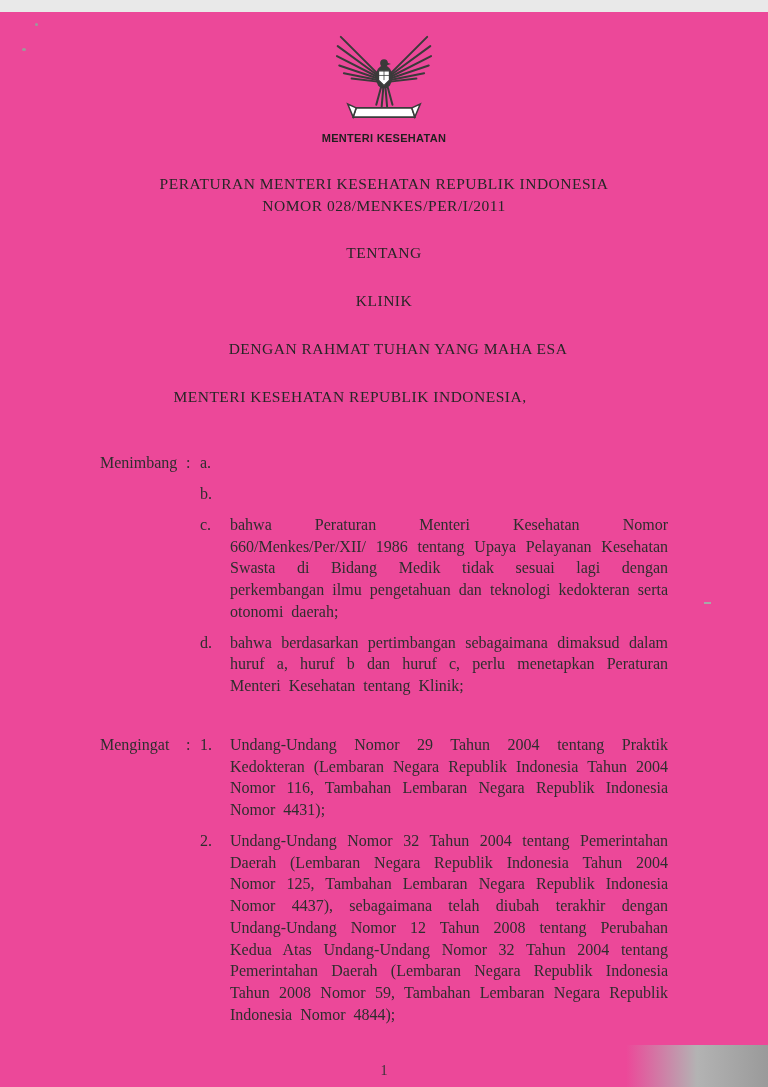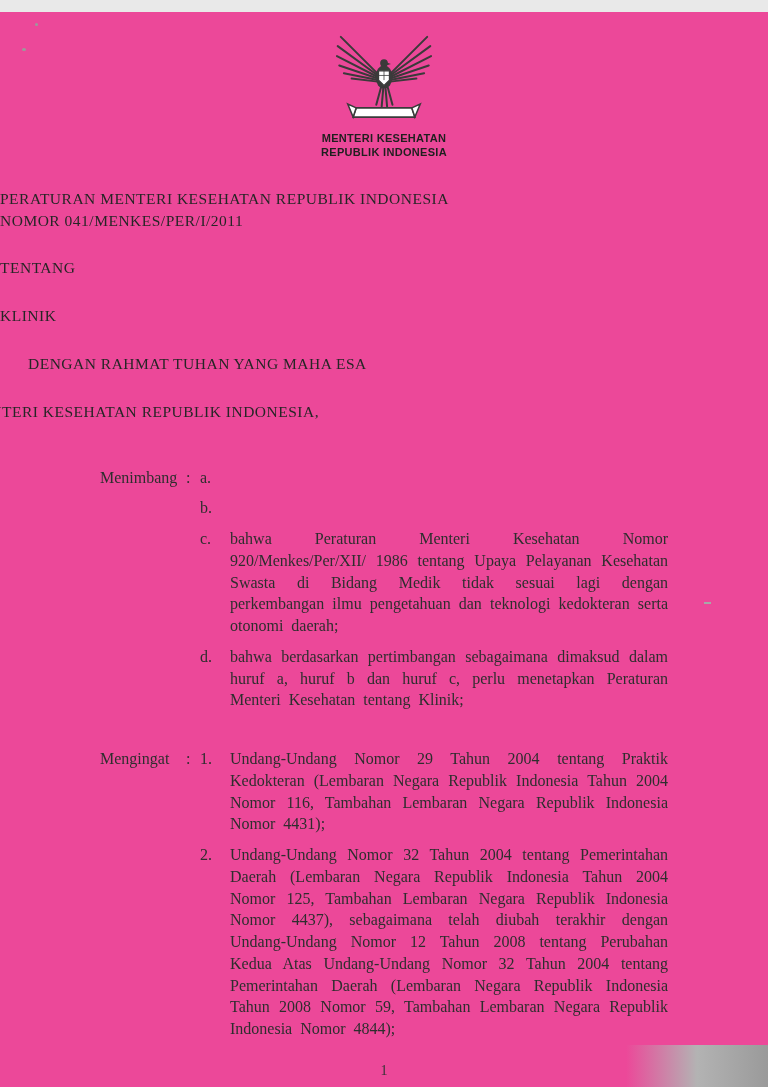--- a/index.html
+++ b/index.html
@@ -17,21 +17,21 @@
   .letterhead {
     text-align:center;
     font-family:"Liberation Sans", sans-serif;
     font-weight:bold;
     font-size:11px;
     line-height:1.3;
     letter-spacing:.3px;
     margin-top:3px;
     color:#1f1f1f;
   }
-  .title-block { text-align:left; margin-top:30px; font-size:15.5px; letter-spacing:.5px; color:#262626; }
+  .title-block { text-align:center; margin-top:30px; font-size:15.5px; letter-spacing:.5px; color:#262626; }
   .title-line2 { margin-top:4px; }
   .tentang    { margin-top:29px; }
   .subject    { margin-top:30px; }
   .invocation { margin-top:30px;padding-left:28px; }
   .authority  { margin-top:30px; transform:translateX(-34px); }
   .clauses {
     margin:46px 0 0 100px;
     width:568px;
     font-size:16px;
     line-height:1.36;
@@ -102,26 +102,25 @@
         <path d="M75 74 L81 96"></path>
       </g>
       <path d="M34 100 L106 100 L110 112 L30 112 Z" fill="#ffffff" stroke="#3a3a3a" stroke-width="2"></path>
       <path d="M34 100 L23 95 L30 112 Z" fill="#ffffff" stroke="#3a3a3a" stroke-width="2"></path>
       <path d="M106 100 L117 95 L110 112 Z" fill="#ffffff" stroke="#3a3a3a" stroke-width="2"></path>
     </svg>
   </div>
 
   <div class="letterhead">
     <div>MENTERI KESEHATAN</div>
-    <div>REPUBLIK INDONESIA</div>
   </div>
 
   <div class="title-block">
     <div>PERATURAN MENTERI KESEHATAN REPUBLIK INDONESIA</div>
-    <div class="title-line2">NOMOR 041/MENKES/PER/I/2011</div>
+    <div class="title-line2">NOMOR 028/MENKES/PER/I/2011</div>
     <div class="tentang">TENTANG</div>
     <div class="subject">KLINIK</div>
     <div class="invocation">DENGAN RAHMAT TUHAN YANG MAHA ESA</div>
     <div class="authority">MENTERI KESEHATAN REPUBLIK INDONESIA,</div>
   </div>
 
   <div class="clauses">
 
     <div class="clause-row">
       <span>Menimbang</span>
@@ -130,21 +129,21 @@
     </div>
     <div class="clause-row">
       <span></span>
       <span></span>
       <span>b.</span>
     </div>
     <div class="clause-row">
       <span></span>
       <span></span>
       <span>c.</span>
-      <p class="clause-text">bahwa Peraturan Menteri Kesehatan Nomor 920/Menkes/Per/XII/ 1986 tentang Upaya Pelayanan Kesehatan Swasta di Bidang Medik tidak sesuai lagi dengan perkembangan ilmu pengetahuan dan teknologi kedokteran serta otonomi daerah;</p>
+      <p class="clause-text">bahwa Peraturan Menteri Kesehatan Nomor 660/Menkes/Per/XII/ 1986 tentang Upaya Pelayanan Kesehatan Swasta di Bidang Medik tidak sesuai lagi dengan perkembangan ilmu pengetahuan dan teknologi kedokteran serta otonomi daerah;</p>
     </div>
     <div class="clause-row">
       <span></span>
       <span></span>
       <span>d.</span>
       <p class="clause-text">bahwa berdasarkan pertimbangan sebagaimana dimaksud dalam huruf a, huruf b dan huruf c, perlu menetapkan Peraturan Menteri Kesehatan tentang Klinik;</p>
     </div>
 
     <div class="group-gap"></div>
 

